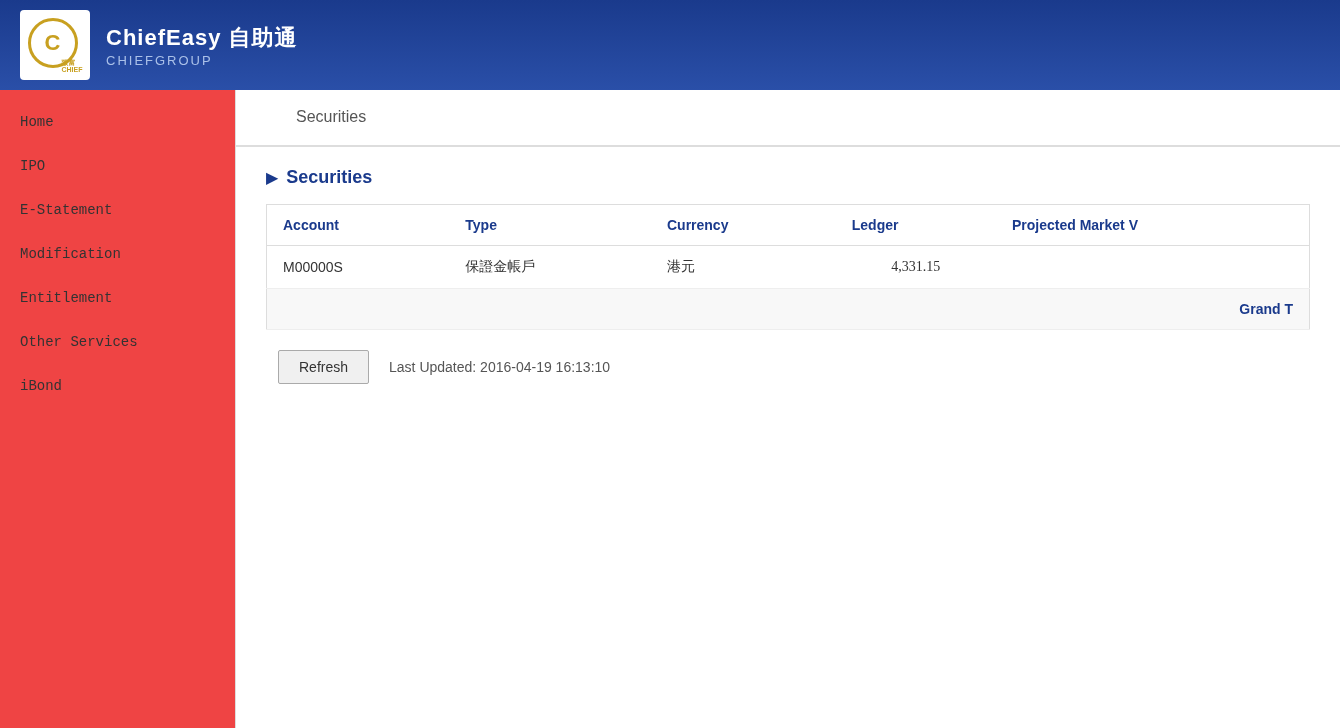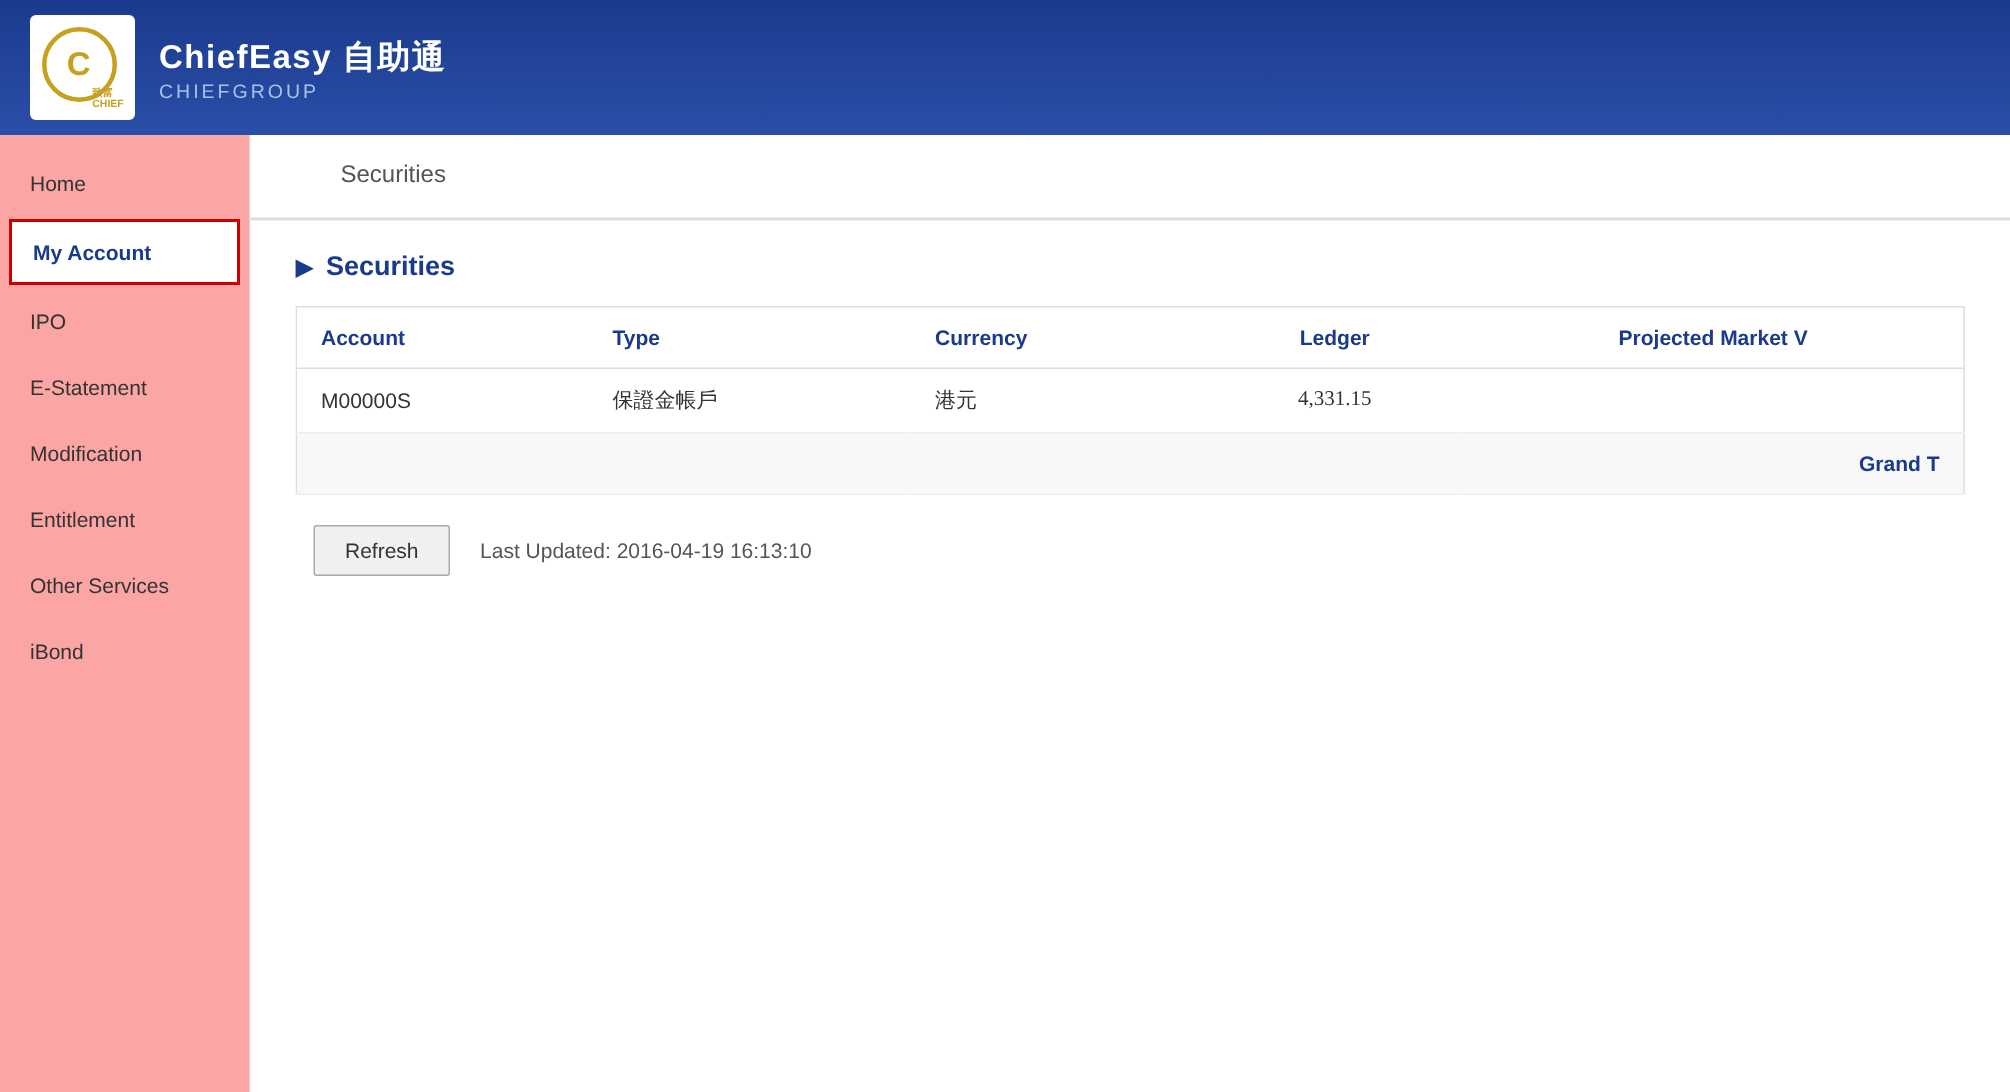--- a/index.html
+++ b/index.html
@@ -71,25 +71,26 @@
 
     
     .main-layout {
       display: flex;
       flex: 1;
       overflow: hidden;
     }
 
     
     .sidebar {
-      width: 167px;
-      background: #fca5a5;
+      width: 236px;
+      background: #ef4444;
       border-right: 1px solid #ddd;
       flex-shrink: 0;
       padding-top: 10px;
+      font-family: Liberation Mono, monospace;
     }
     .sidebar-item {
       padding: 14px 20px;
       cursor: pointer;
       color: #333;
       font-size: 14px;
     }
     .sidebar-item.active {
       color: #1a3a8c;
       font-weight: bold;
@@ -162,21 +163,21 @@
     }
     .data-table th {
       background: white;
       color: #1a3a8c;
       font-weight: bold;
       padding: 12px 16px;
       text-align: left;
       border-bottom: 1px solid #ddd;
       font-size: 14px;
     }
-    .data-table th.right { text-align: center; }
+    .data-table th.right { text-align: left; }
     .data-table td {
       padding: 12px 16px;
       border-bottom: 1px solid #eee;
       color: #333;
       font-size: 14px;
     }
     .data-table td.right { text-align: center; font-family: Liberation Serif, serif; }
 
     
     .grand-total-row td {
@@ -228,21 +229,20 @@
   <div class="header-title">
     <div class="main-title">ChiefEasy 自助通</div>
     <div class="sub-title">CHIEFGROUP</div>
   </div>
 </div>
 
 <div class="main-layout">
 
   <div class="sidebar">
     <div class="sidebar-item">Home</div>
-    <div class="sidebar-item active">My Account</div>
     <div class="sidebar-item">IPO</div>
     <div class="sidebar-item">E-Statement</div>
     <div class="sidebar-item">Modification</div>
     <div class="sidebar-item">Entitlement</div>
     <div class="sidebar-item">Other Services</div>
     <div class="sidebar-item">iBond</div>
   </div>
 
   <div class="content">
 

